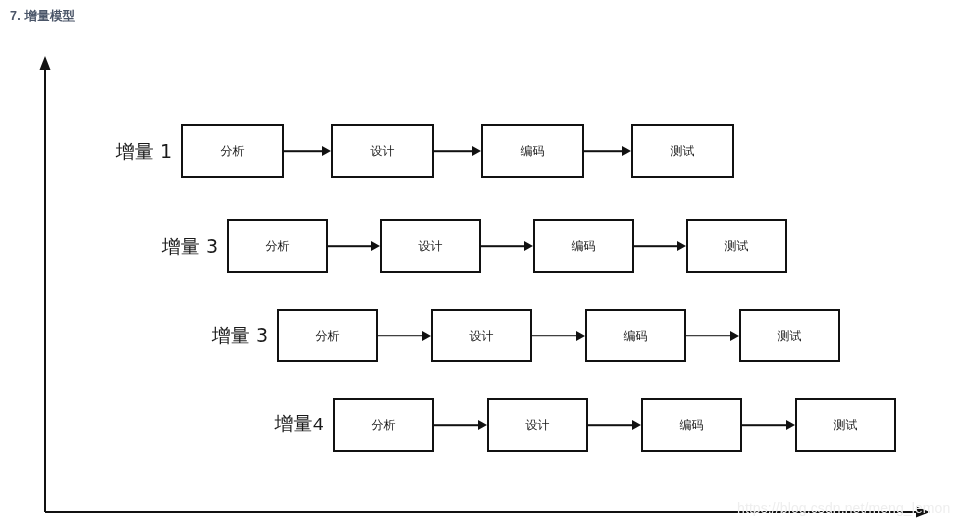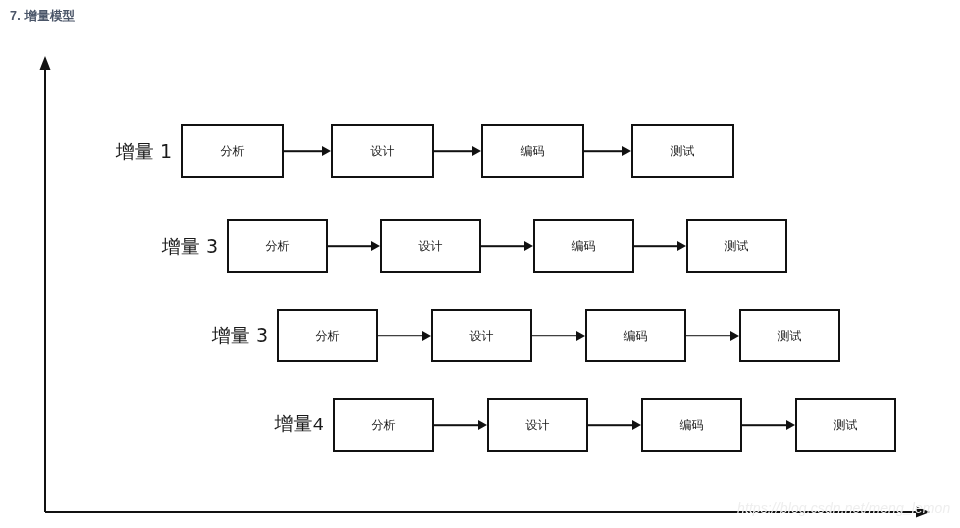--- a/index.html
+++ b/index.html
@@ -101,21 +101,20 @@
 
   #watermark {
     position: absolute;
     left: 737px;
     top: 500px;
     font-size: 14px;
     color: #eeeeee;
     font-family: "Liberation Sans", sans-serif;
     white-space: nowrap;
     letter-spacing: 0.1px;
-    font-style: italic;
   }
 </style>
 </head>
 <body>
 
 <div id="page-title">7. 增量模型</div>
 
 <div id="diagram-canvas">
 
   <svg class="axis-svg" viewBox="0 0 960 528">

